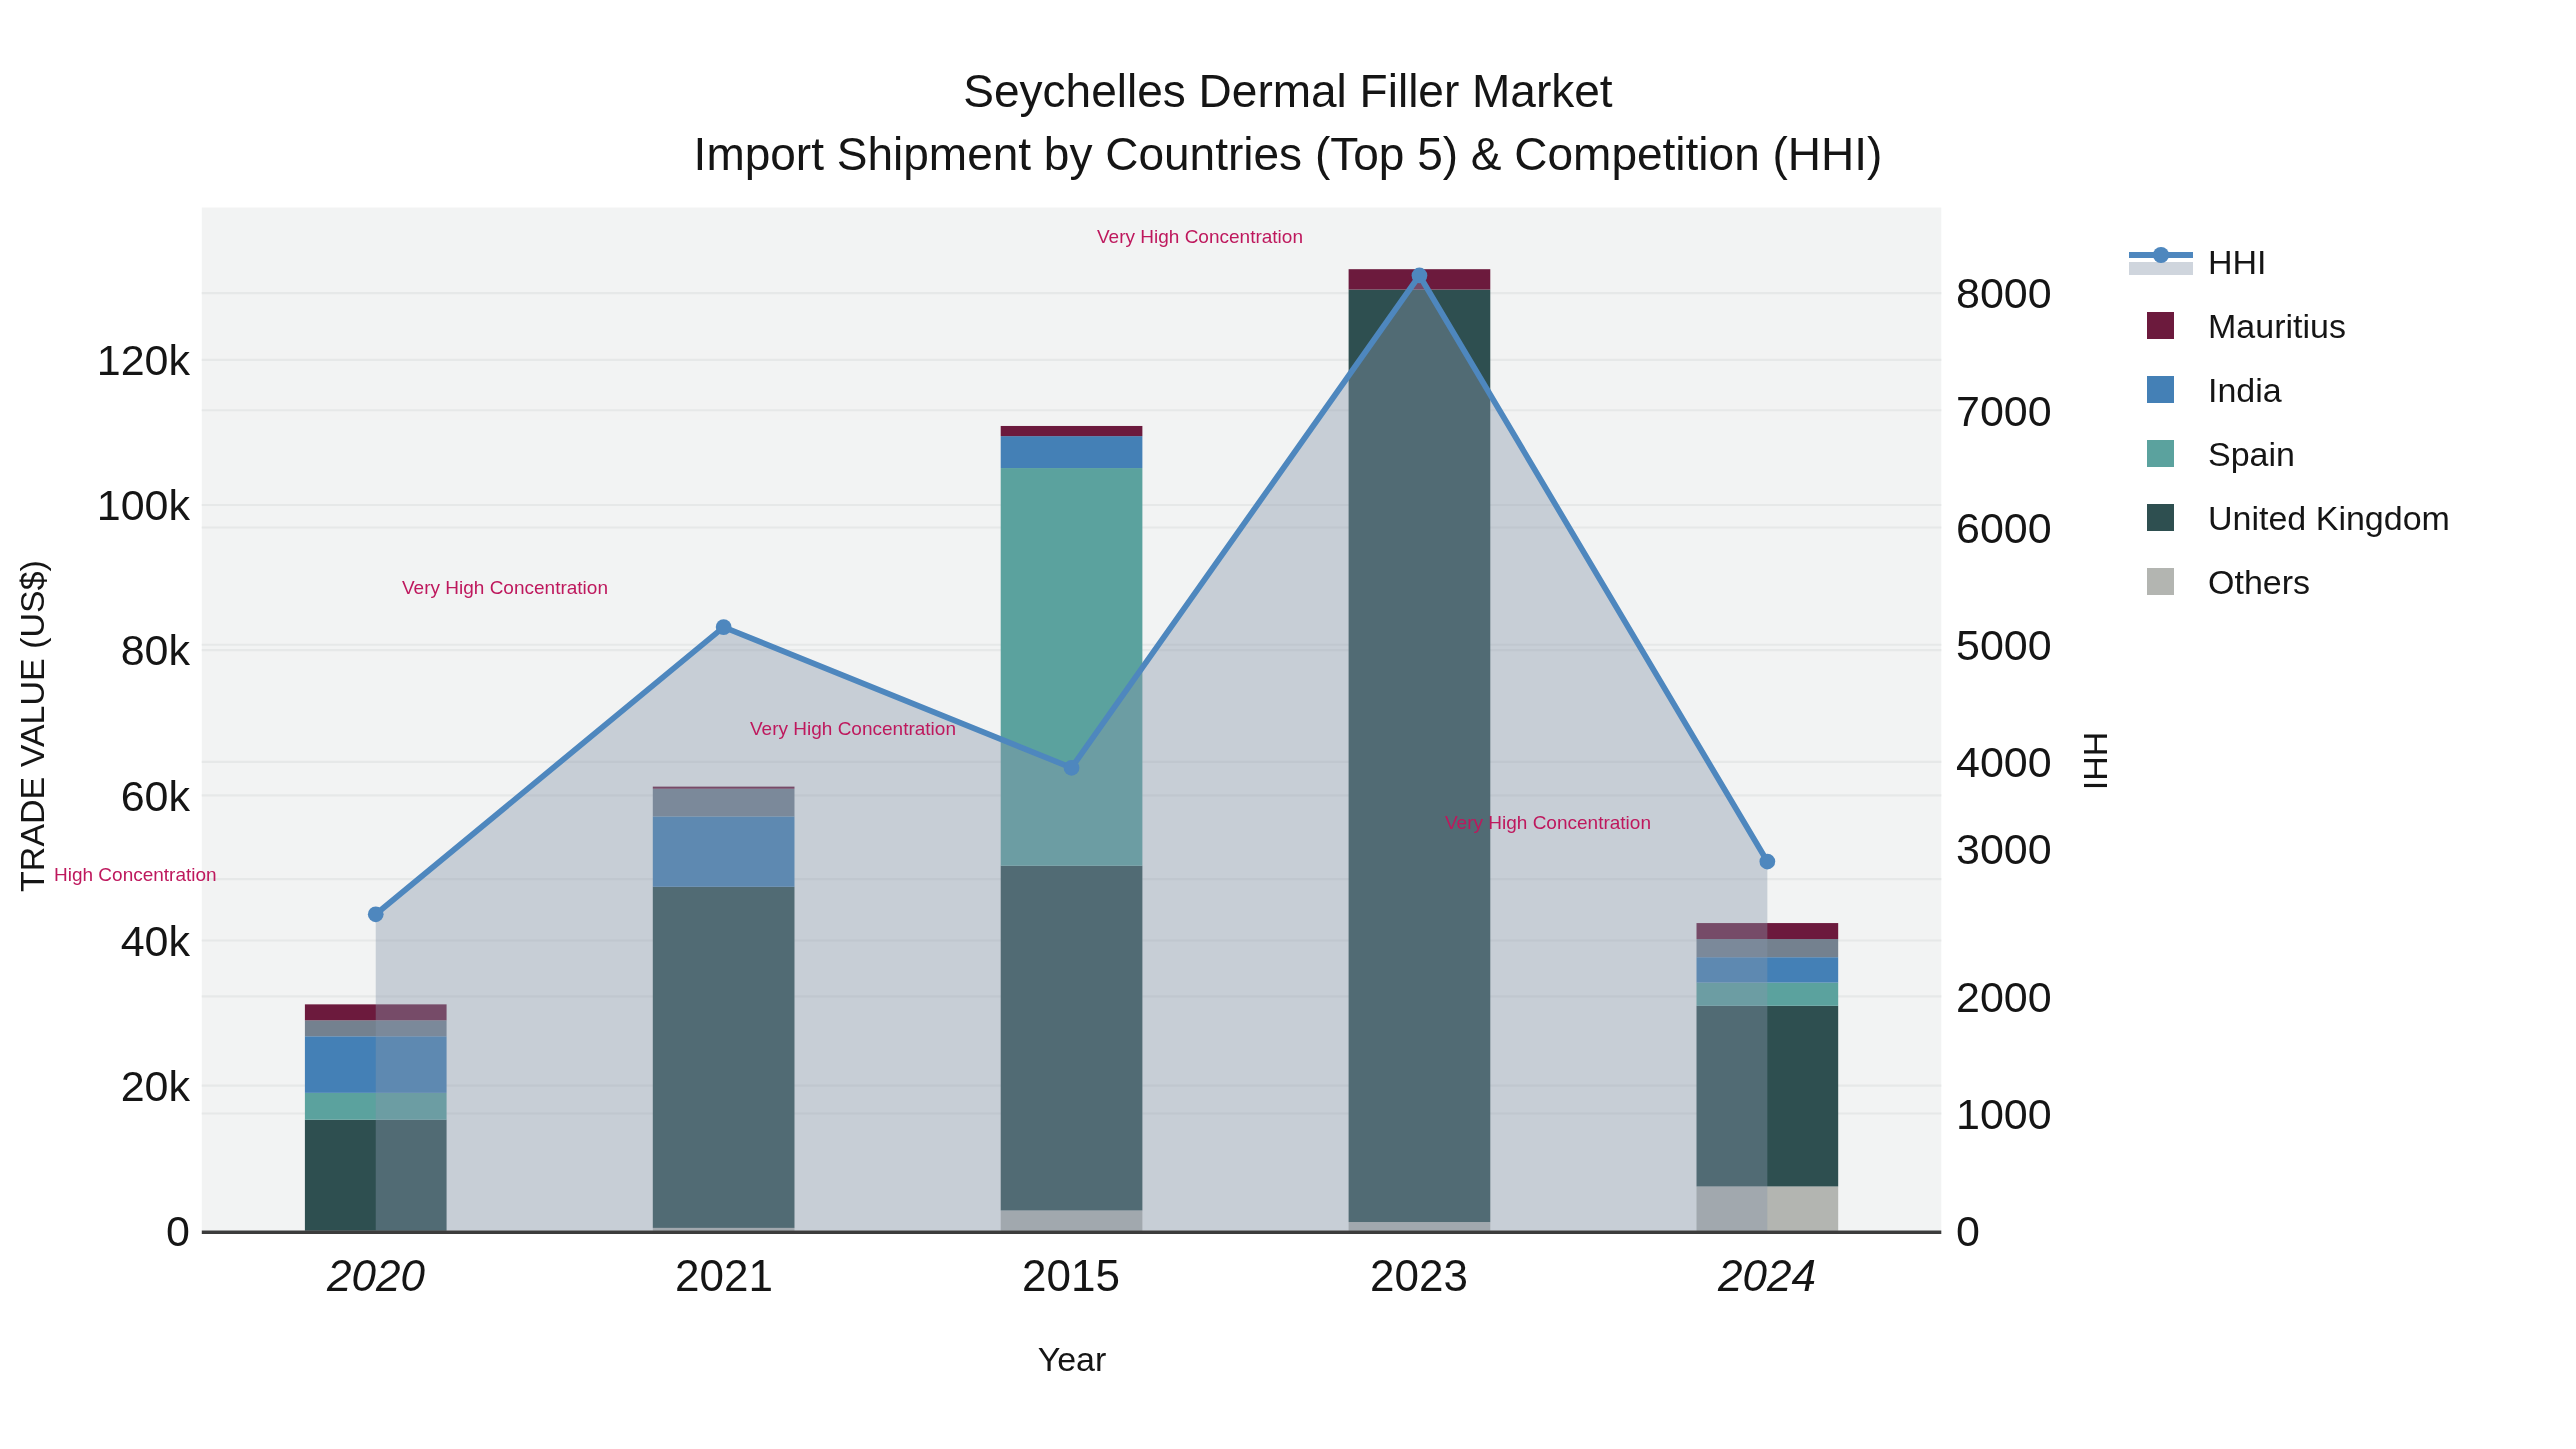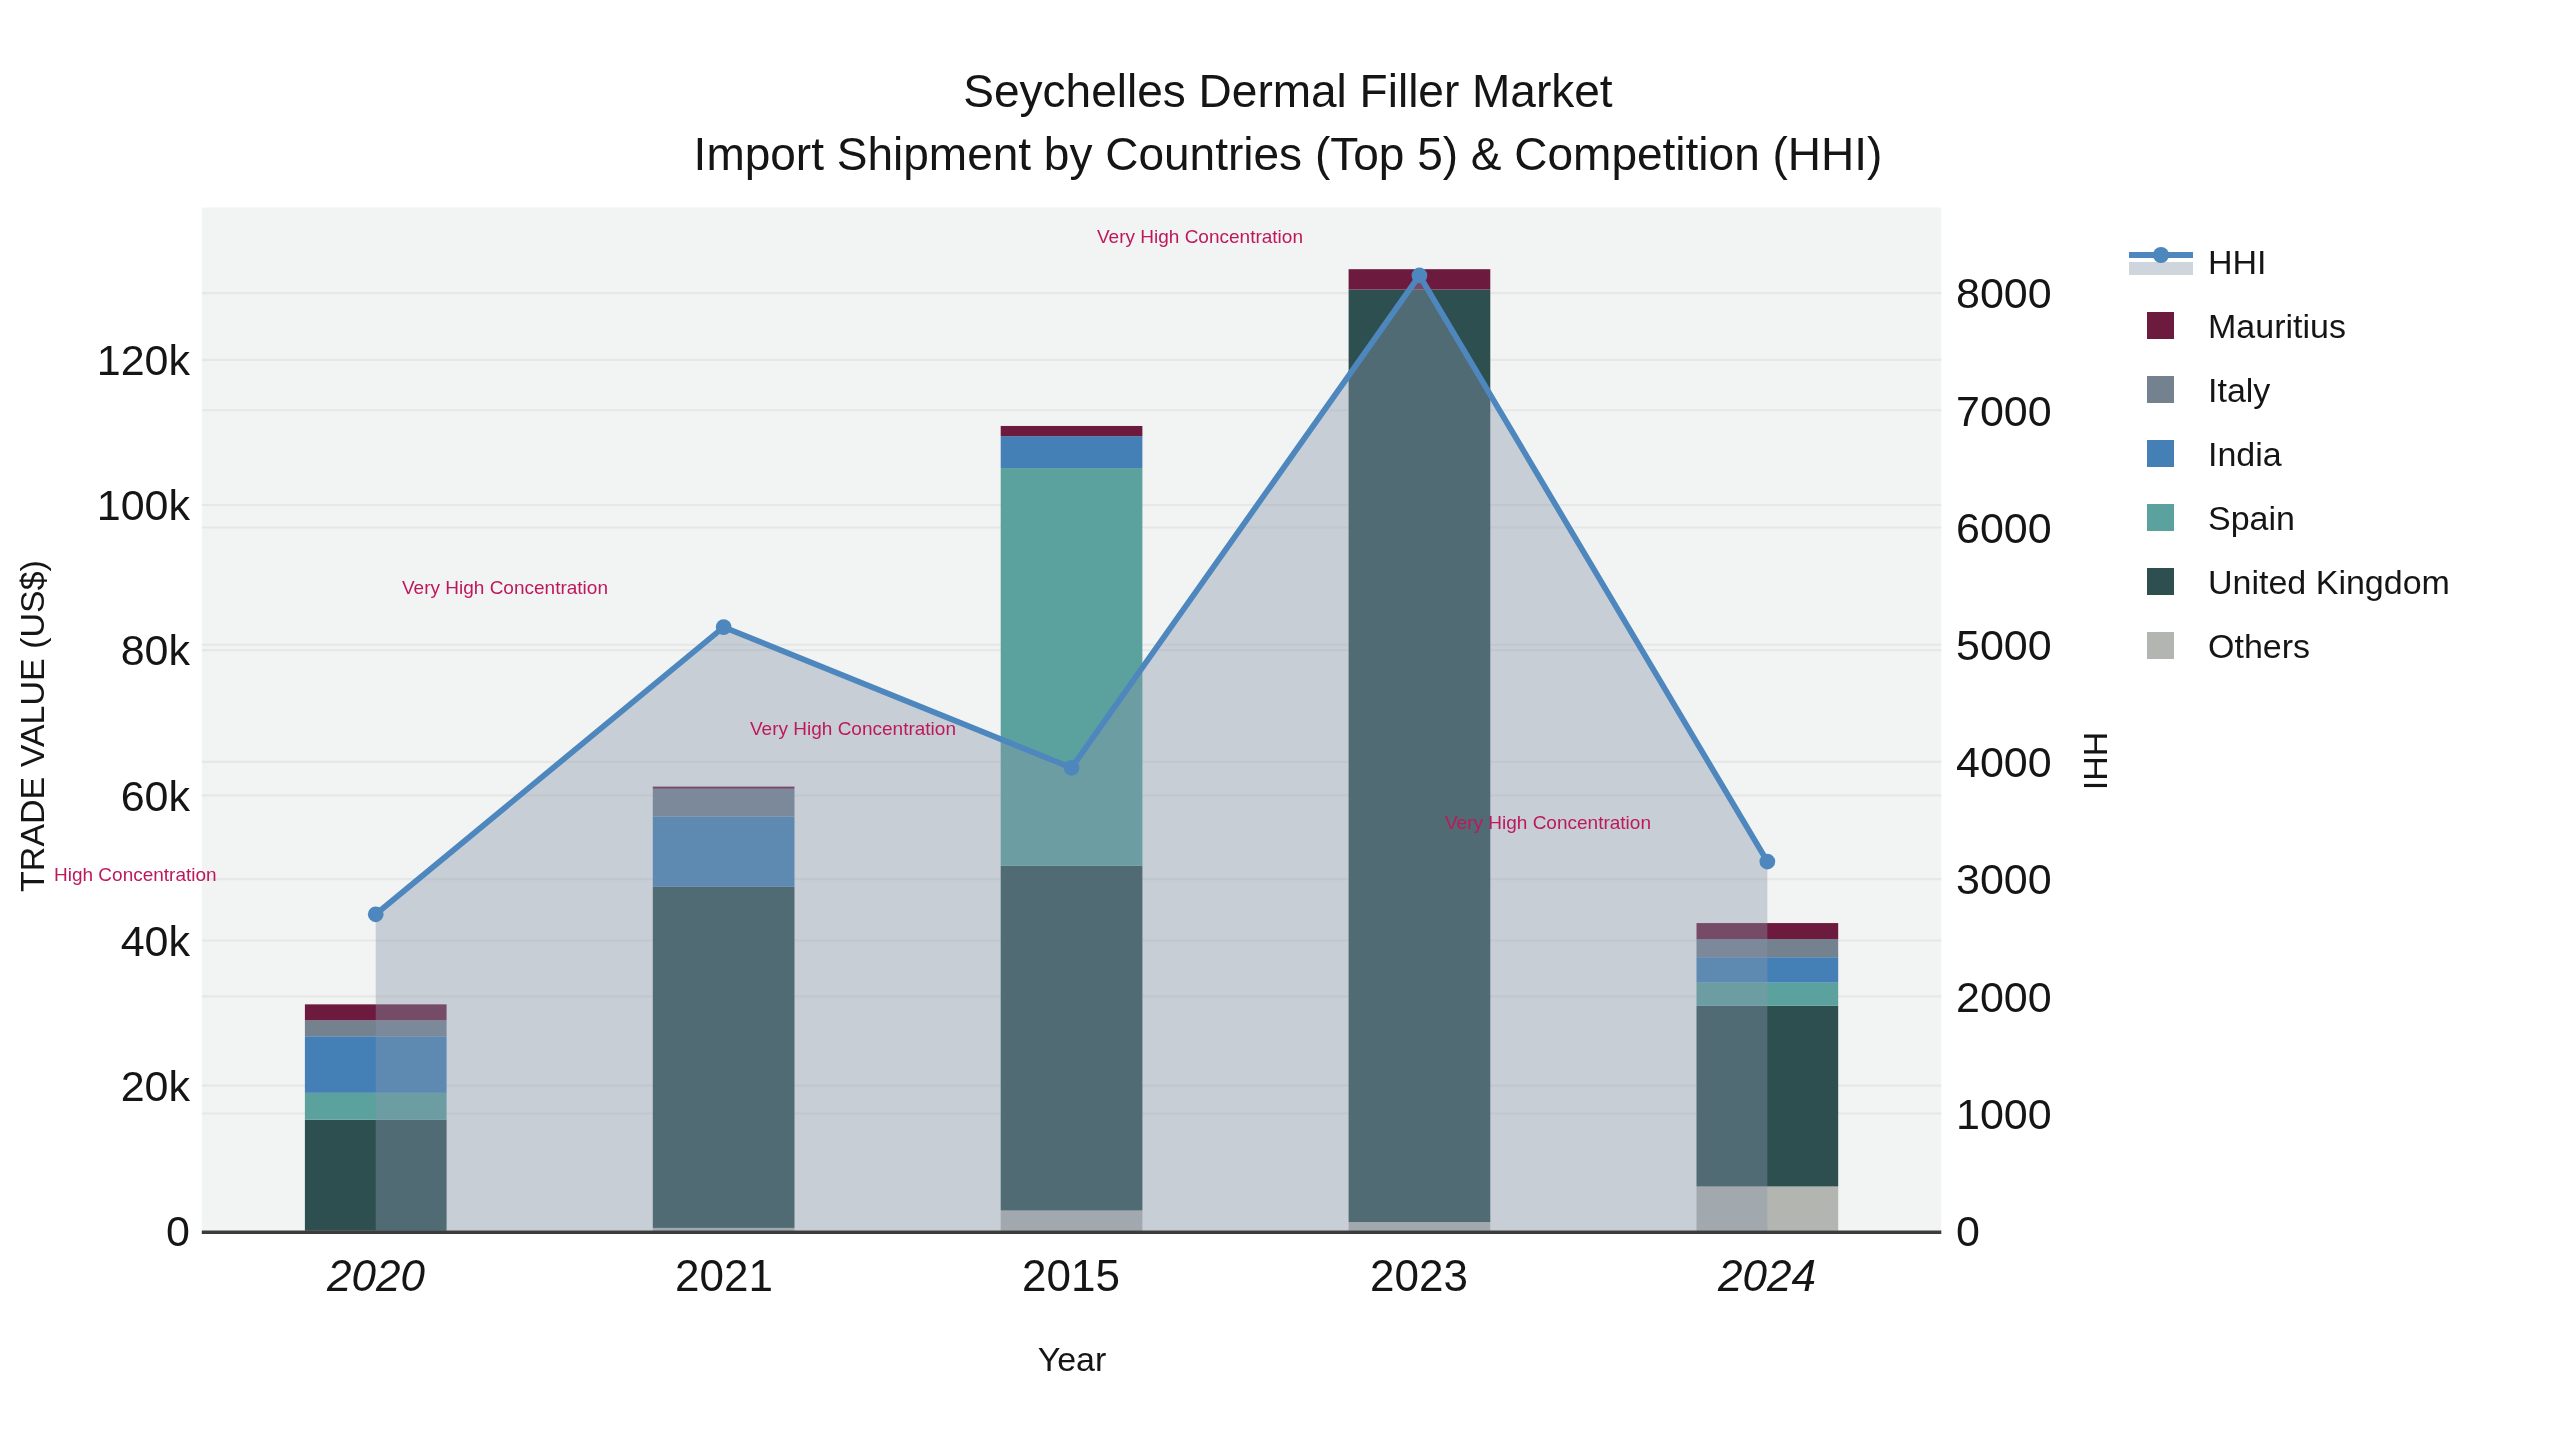--- a/index.html
+++ b/index.html
@@ -92,21 +92,21 @@
       <div class="ytick-left" style="top: 1205px;">0</div>
       <div class="ytick-left" style="top: 1060px;">20k</div>
       <div class="ytick-left" style="top: 915px;">40k</div>
       <div class="ytick-left" style="top: 770px;">60k</div>
       <div class="ytick-left" style="top: 624px;">80k</div>
       <div class="ytick-left" style="top: 479px;">100k</div>
       <div class="ytick-left" style="top: 334px;">120k</div>
       <div class="ytick-right" style="top: 1205px;">0</div>
       <div class="ytick-right" style="top: 1088px;">1000</div>
       <div class="ytick-right" style="top: 971px;">2000</div>
-      <div class="ytick-right" style="top: 853px;">3000</div>
+      <div class="ytick-right" style="top: 823px;">3000</div>
       <div class="ytick-right" style="top: 736px;">4000</div>
       <div class="ytick-right" style="top: 619px;">5000</div>
       <div class="ytick-right" style="top: 502px;">6000</div>
       <div class="ytick-right" style="top: 385px;">7000</div>
       <div class="ytick-right" style="top: 267px;">8000</div>
       <div class="xtick" style="left: 233px; font-style: italic;">2020</div>
       <div class="xtick" style="left: 581px;">2021</div>
       <div class="xtick" style="left: 928px;">2015</div>
       <div class="xtick" style="left: 1276px;">2023</div>
       <div class="xtick" style="left: 1624px; font-style: italic;">2024</div>
@@ -128,26 +128,20 @@
         <span class="legend-label">HHI</span>
       </div>
       <div class="legend-row">
         <span class="legend-swatch-wrap">
           <span class="legend-box" style="background: rgb(108, 26, 61);"></span>
         </span>
         <span class="legend-label">Mauritius</span>
       </div>
       <div class="legend-row">
         <span class="legend-swatch-wrap">
-          <span class="legend-box" style="background: rgb(116, 129, 143);"></span>
-        </span>
-        <span class="legend-label">Italy</span>
-      </div>
-      <div class="legend-row">
-        <span class="legend-swatch-wrap">
           <span class="legend-box" style="background: rgb(68, 128, 182);"></span>
         </span>
         <span class="legend-label">India</span>
       </div>
       <div class="legend-row">
         <span class="legend-swatch-wrap">
           <span class="legend-box" style="background: rgb(91, 162, 158);"></span>
         </span>
         <span class="legend-label">Spain</span>
       </div>

